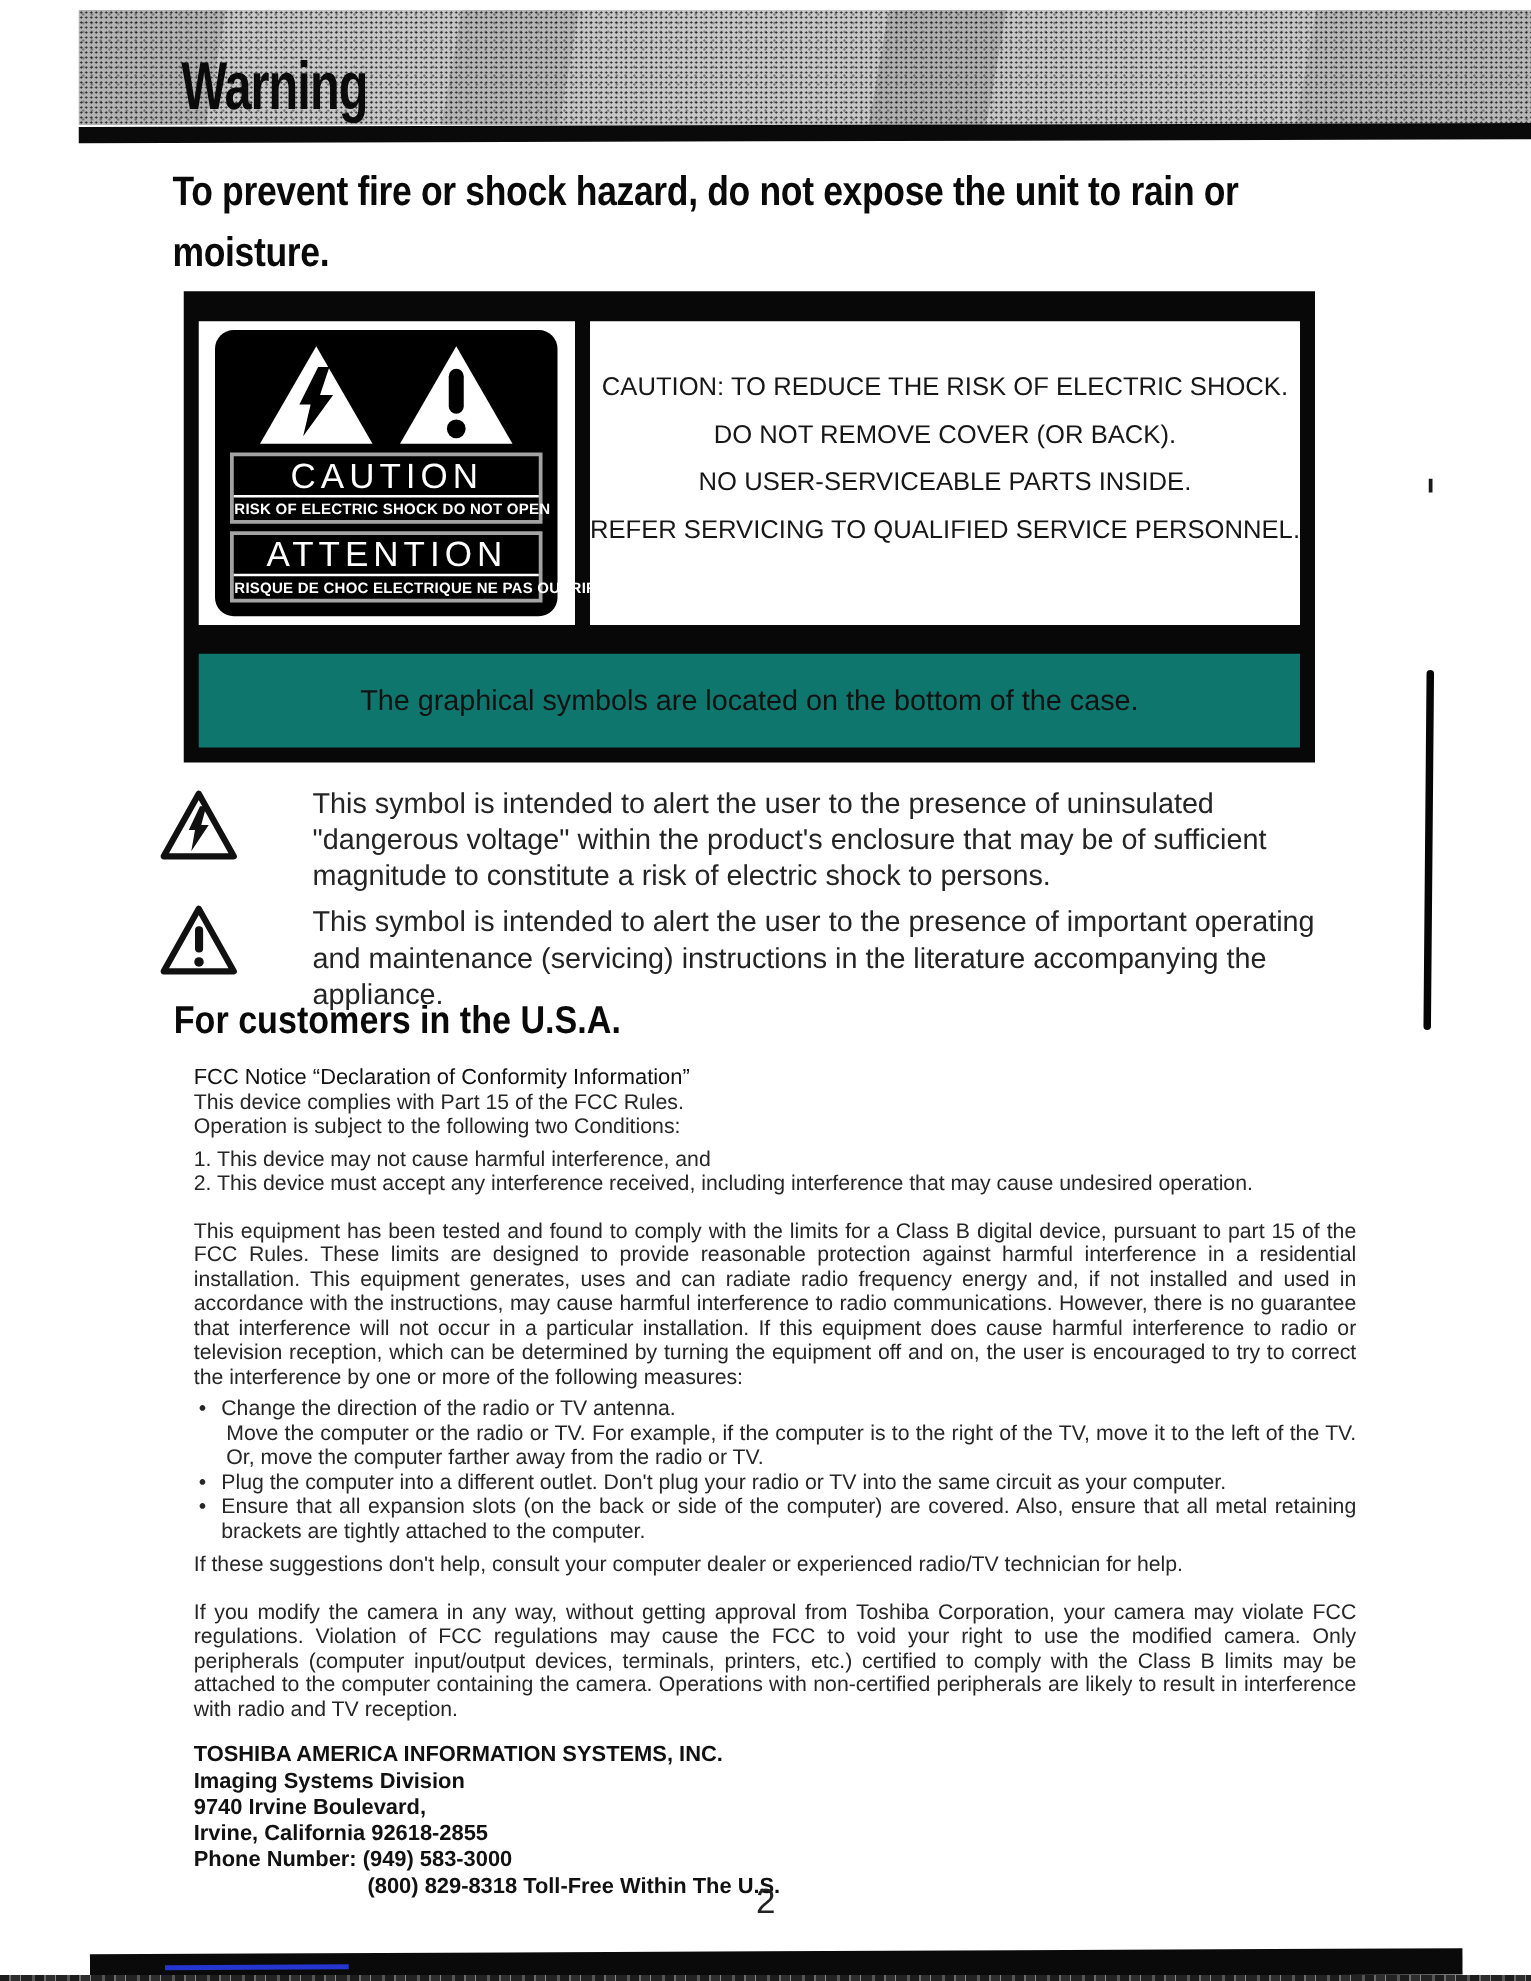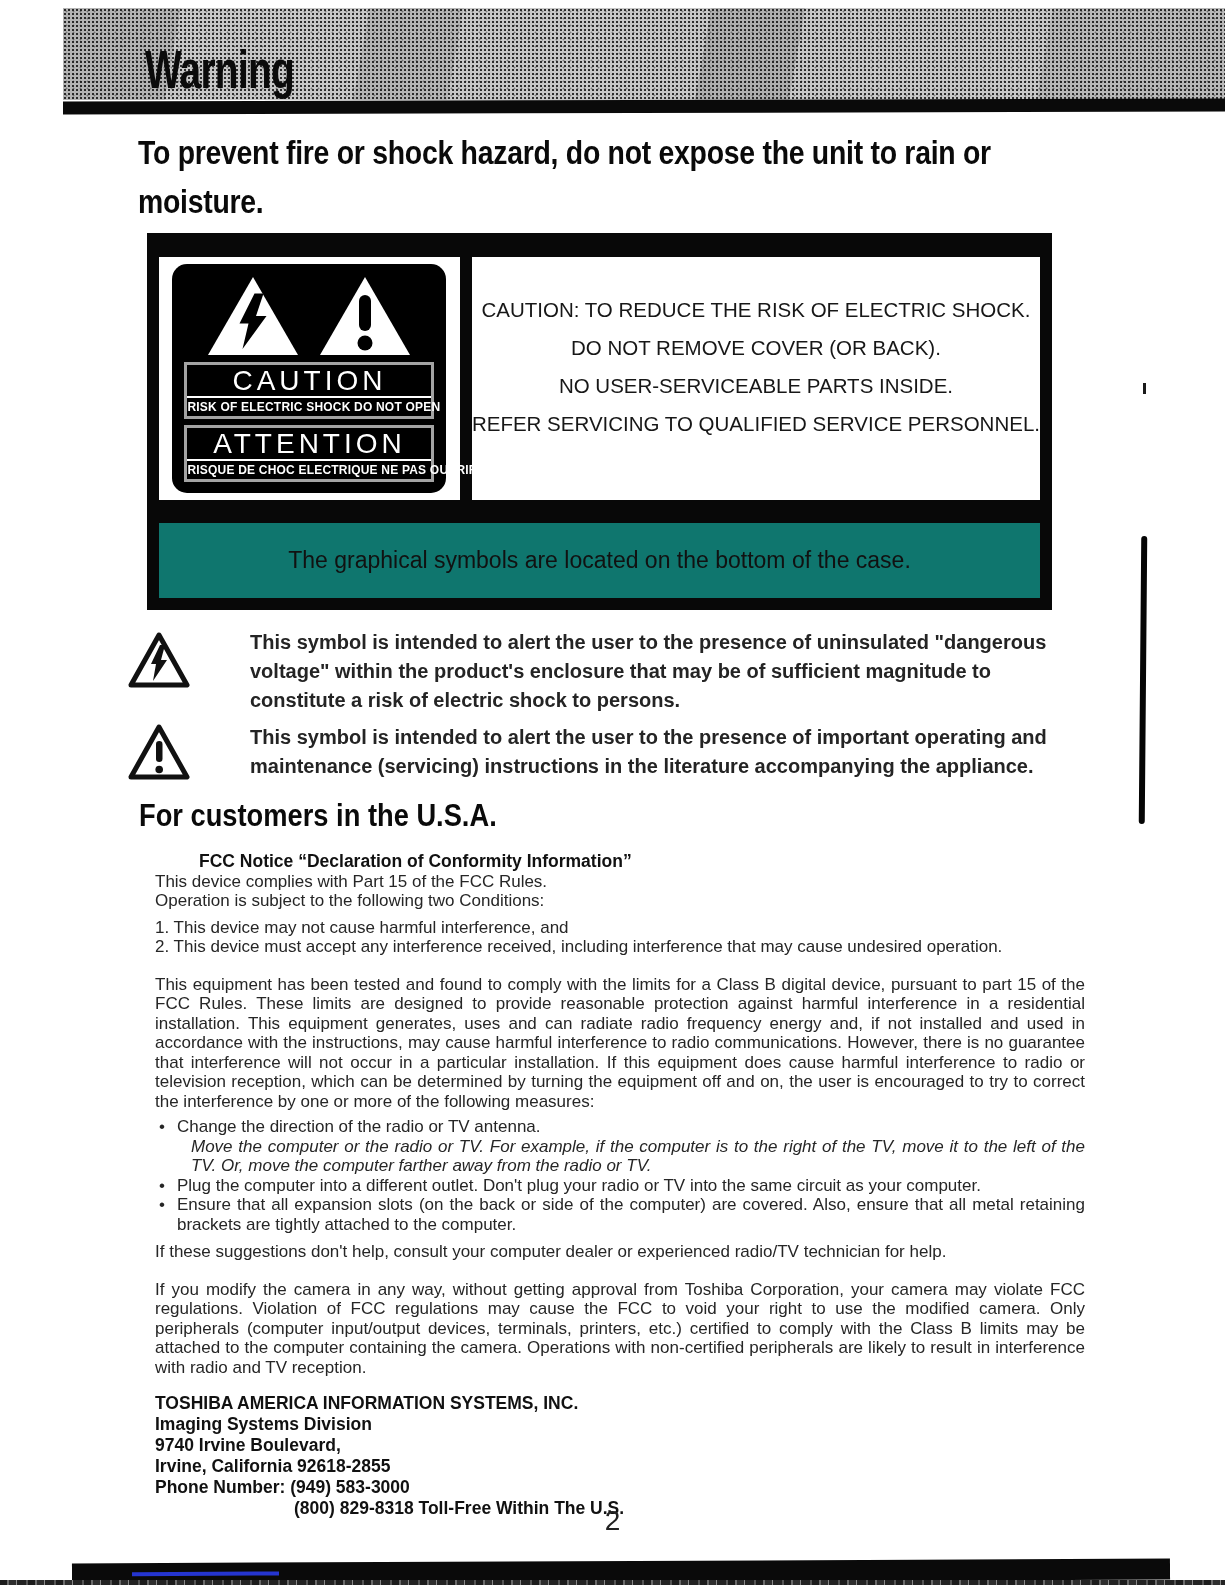--- a/index.html
+++ b/index.html
@@ -73,39 +73,39 @@
   .caution-line{font-size:20.5px;color:#171717;line-height:21px;white-space:nowrap;}
   .symbols-box{
     margin-top:23px;height:75px;background:#0f766e;
     display:flex;align-items:center;justify-content:center;
   }
   .symbols-note{font-size:23px;color:#111;}
   
   .sym-icon{position:absolute;left:126px;width:66px;height:60px;}
   .sym-text{
     position:absolute;left:250px;width:812px;
-    font-size:20px;line-height:29px;color:#242424;font-weight:bold;
+    font-size:23px;line-height:29px;color:#242424;
   }
   
   .usa-heading{
     position:absolute;left:139px;top:798px;
     font-size:31px;font-weight:bold;color:#0a0a0a;white-space:nowrap;
     transform:scaleX(.88);transform-origin:0 0;
   }
   .fcc{
     position:absolute;left:155px;top:852px;width:930px;
     font-size:17px;line-height:19.5px;color:#262626;
   }
-  .fcc-title{font-weight:bold;font-size:17.5px;color:#111;margin-left:44px;}
+  .fcc-title{font-weight:normal;font-size:17.5px;color:#111;}
   .fcc-cond{margin-top:7px;}
   .fcc-par{margin-top:18px;text-align:justify;}
   .measures{margin-top:6px;}
   .measure{position:relative;padding-left:22px;text-align:justify;}
   .measure::before{content:"\2022";position:absolute;left:4px;top:0;}
-  .measure-sub{margin-left:14px;text-align:justify;font-style:italic;}
+  .measure-sub{margin-left:4px;text-align:justify;}
   .help-line{margin-top:8px;}
   .contact{margin-top:16px;font-weight:bold;color:#111;font-size:17.5px;line-height:21px;}
   .contact-indent{padding-left:139px;}
   
   .page-number{
     position:absolute;left:0;right:0;top:1505px;text-align:center;
     font-size:28px;color:#222;
   }
   .bottom-bar{
     position:absolute;left:72px;top:1561px;width:1098px;height:21px;

